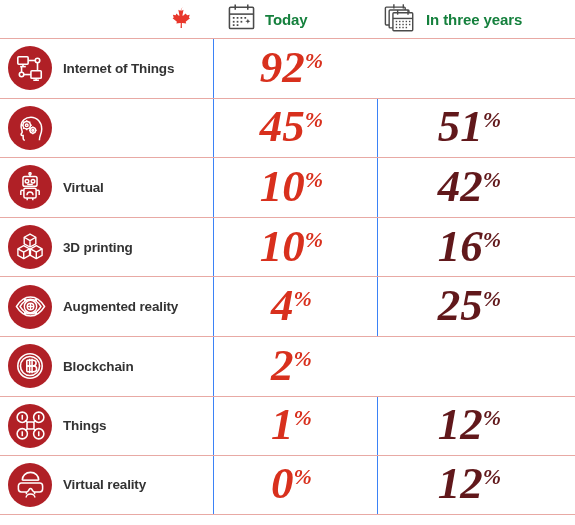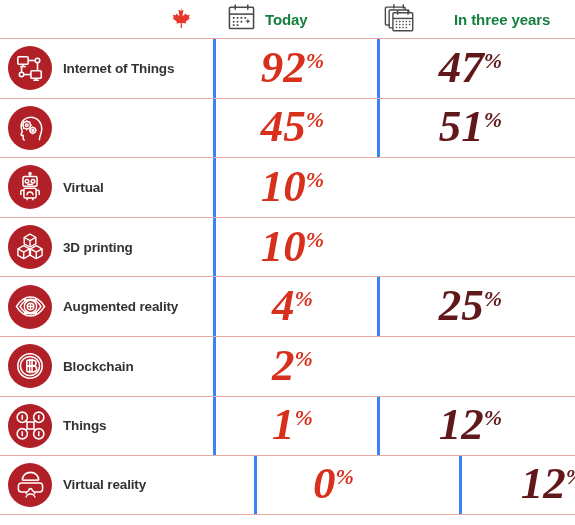--- a/index.html
+++ b/index.html
@@ -25,40 +25,40 @@
   .hdr-leaf{
     width:61px;height:38px;flex:0 0 auto;
     display:flex;align-items:center;justify-content:center;
   }
   .hdr-col{
     height:38px;flex:0 0 auto;
     display:flex;align-items:center;
     box-sizing:border-box;
   }
   .hdr-today{width:164px;padding-left:14px;}
-  .hdr-three{width:198px;padding-left:6px;gap:28px;}
+  .hdr-three{width:198px;padding-left:6px;}
   .hdr-ico{flex:0 0 auto;display:block;margin-right:9px;}
   .hdr-txt{
     font-size:15px;font-weight:bold;color:#15803d;
     letter-spacing:-0.1px;white-space:nowrap;
   }
 
   
   .tbl{
     position:absolute;left:0;top:38px;
     width:575px;height:477px;
   }
   .row{
     position:relative;
     height:59.6px;
     display:flex;align-items:flex-start;
     border-top:1px solid #e8a9a4;
     box-sizing:border-box;
   }
-  .row.last{border-bottom:1px solid #e8a9a4;gap:41px;}
+  .row.last{border-bottom:1px solid #e8a9a4;}
 
   .cell-name{
     width:213px;flex:0 0 auto;height:100%;
     display:flex;align-items:center;
     box-sizing:border-box;padding-left:8px;
   }
   .badge{
     width:44px;height:44px;flex:0 0 auto;
     border-radius:50%;
     background:#b02026;
@@ -67,21 +67,21 @@
   .lbl{
     margin-left:11px;
     font-size:13.5px;font-weight:bold;color:#333333;
     letter-spacing:-0.15px;white-space:nowrap;
   }
 
   .cell-num{
     flex:0 0 auto;height:100%;
     display:flex;align-items:center;justify-content:center;
     box-sizing:border-box;
-    border-left:3px solid #3b82f6;
+    border-left:1px solid #3b82f6;
   }
   .cell-today{width:164px;}
   .cell-three{width:198px;}
 
   .val{
     font-family:"Liberation Serif", serif;
     font-weight:bold;font-style:italic;
     font-size:45px;line-height:1;
     white-space:nowrap;
     display:inline-block;
@@ -197,23 +197,20 @@
               <line x1="7" y1="14.8" x2="7" y2="20.6"></line>
               <line x1="9.4" y1="23" x2="17" y2="23"></line>
             </g>
           </svg>
         </span>
         <span class="lbl">Internet of Things</span>
       </div>
       <div class="cell-num cell-today">
         <span class="val c-today"><span>92</span><span class="pct">%</span></span>
       </div>
-      <div class="cell-num cell-three">
-        <span class="val c-three"><span>47</span><span class="pct">%</span></span>
-      </div>
     </div>
 
     <div class="row">
       <div class="cell-name">
         <span class="badge">
           <svg width="30" height="30" viewBox="0 0 32 32" aria-hidden="true">
             <g fill="none" stroke="#ffffff" stroke-width="1.6">
               <path d="M26 29c0-5 2.5-6.5 2.5-12C28.5 10 23.5 4.5 17 4.5c-6 0-10.5 4-10.5 9.5 0 3 1.2 4.2 1.2 6.2 0 1.2-1.2 1.4-1.2 2.6 0 1 .9 1.3 2.2 1.3v3.2c0 1 .6 1.7 1.8 1.7"></path>
               <circle cx="12.5" cy="13" r="4"></circle>
               <circle cx="12.5" cy="13" r="1.4"></circle>
@@ -265,40 +262,46 @@
               <line x1="13" y1="27.8" x2="13" y2="30"></line>
               <line x1="19" y1="27.8" x2="19" y2="30"></line>
             </g>
           </svg>
         </span>
         <span class="lbl">Virtual</span>
       </div>
       <div class="cell-num cell-today">
         <span class="val c-today"><span>10</span><span class="pct">%</span></span>
       </div>
+      <div class="cell-num cell-three">
+        <span class="val c-three"><span>42</span><span class="pct">%</span></span>
+      </div>
     </div>
 
     <div class="row">
       <div class="cell-name">
         <span class="badge">
           <svg width="30" height="30" viewBox="0 0 32 32" aria-hidden="true">
             <g fill="none" stroke="#ffffff" stroke-width="1.5" stroke-linejoin="round">
               <path d="M16 2.2 22.2 5.6v7L16 16 9.8 12.6v-7z"></path>
               <path d="M9.8 5.6 16 9.1l6.2-3.5M16 9.1V16"></path>
               <path d="M9.3 14.6 15.5 18v7L9.3 28.4 3.1 25v-7z"></path>
               <path d="M3.1 18 9.3 21.5 15.5 18M9.3 21.5v7"></path>
               <path d="M22.7 14.6 28.9 18v7l-6.2 3.4-6.2-3.4v-7z"></path>
               <path d="M16.5 18l6.2 3.5L28.9 18M22.7 21.5v7"></path>
             </g>
           </svg>
         </span>
         <span class="lbl">3D printing</span>
       </div>
       <div class="cell-num cell-today">
         <span class="val c-today"><span>10</span><span class="pct">%</span></span>
+      </div>
+      <div class="cell-num cell-three">
+        <span class="val c-three"><span>16</span><span class="pct">%</span></span>
       </div>
     </div>
 
     <div class="row">
       <div class="cell-name">
         <span class="badge">
           <svg width="31" height="31" viewBox="0 0 32 32" aria-hidden="true">
             <g fill="none" stroke="#ffffff" stroke-width="1.5">
               <path d="M1.5 16c4-6.5 9-9.8 14.5-9.8S26.5 9.5 30.5 16c-4 6.5-9 9.8-14.5 9.8S5.5 22.5 1.5 16z"></path>
               <path d="M5.2 16c3.1-5 7-7.5 10.8-7.5S23.7 11 26.8 16c-3.1 5-7 7.5-10.8 7.5S8.3 21 5.2 16z"></path>

